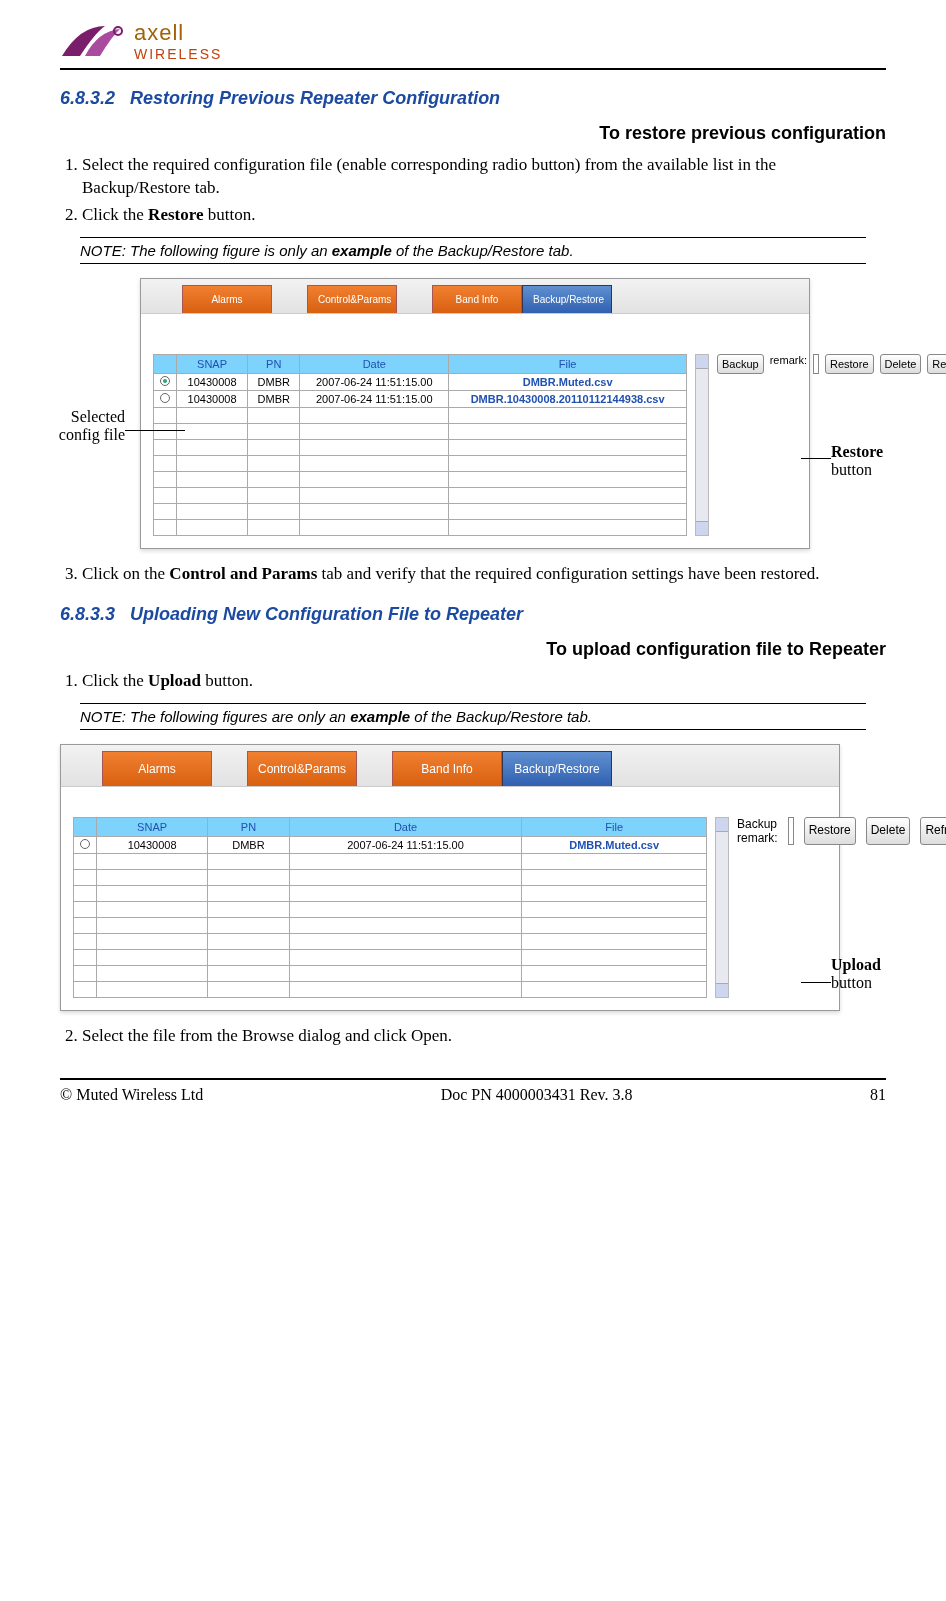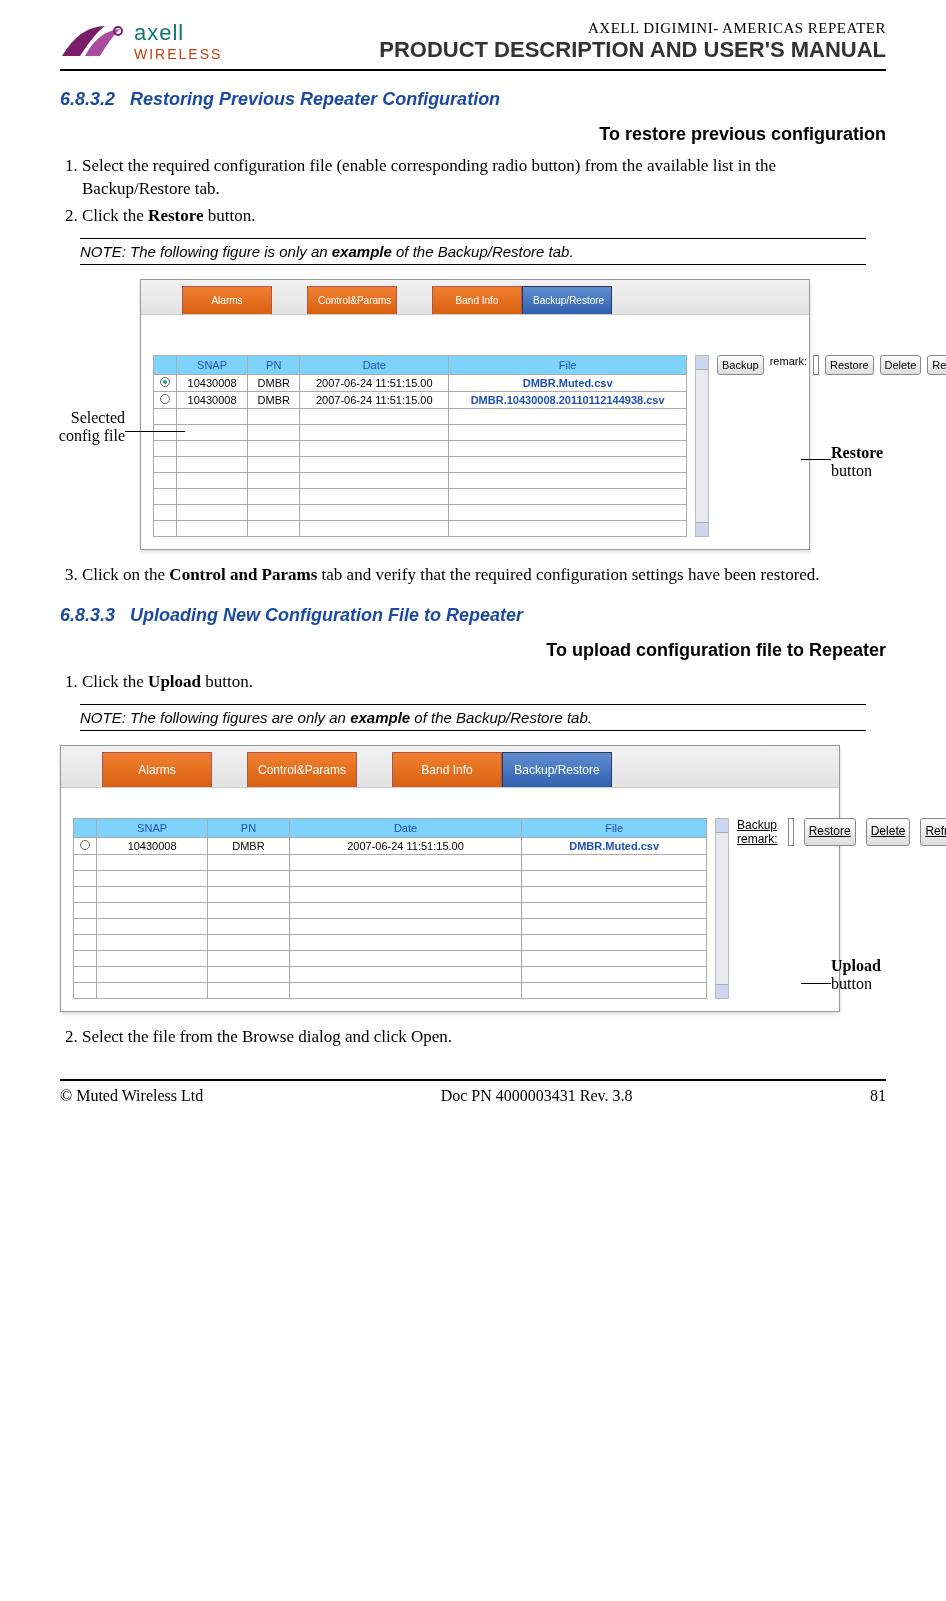--- a/index.html
+++ b/index.html
@@ -50,21 +50,21 @@
   .fig-body { padding: 40px 12px 12px 12px; display: flex; gap: 8px; align-items: flex-start; }
   .fig2 .fig-body { padding-top: 30px; }
   table.grid { border-collapse: collapse; font-family: Arial, sans-serif; font-size: 11px; flex: 1; }
   table.grid th { background: #7dd3fc; color: #2050b0; border: 1px solid #aaa; padding: 3px 6px; font-weight: normal; font-size: 11px; }
   table.grid td { border: 1px solid #aaa; padding: 2px 6px; height: 16px; text-align: center; }
   table.grid td.file { color: #2050b0; font-weight: bold; }
   table.grid td.radio-cell { width: 18px; }
   .radio { display:inline-block; width:10px; height:10px; border:1px solid #666; border-radius:50%; background:#fff; position:relative; }
   .radio.checked::after { content:""; position:absolute; left:2px; top:2px; width:4px; height:4px; border-radius:50%; background:#2a6; }
   .side-panel { display:flex; gap:6px; font-family: Arial, sans-serif; font-size: 11px; width: 80px; }
-  .fig2 .side-panel { width: 90px; font-size: 12px; gap: 10px; text-decoration: underline; }
+  .fig2 .side-panel { width: 90px; font-size: 12px; gap: 10px; }
   .side-panel .lbl { line-height: 1.2; }
   .side-panel input[type=text] { width: 100%; font-size: 11px; padding: 1px 2px; border:1px solid #888; }
   .sp-btn { background: linear-gradient(#fff,#ddd); border:1px solid #888; border-radius:3px; padding: 3px 4px; font-size: 11px; text-align:center; font-family: Arial, sans-serif; }
   .fig2 .sp-btn { font-size: 12px; padding: 5px 4px; }
   .scrollbar { width: 14px; background: #e8e8f0; border:1px solid #bbb; align-self: stretch; position:relative; }
   .scrollbar .thumb-top { position:absolute; top:0; left:0; right:0; height:14px; background:#cdd6ee; border-bottom:1px solid #aaa; }
   .scrollbar .thumb-bot { position:absolute; bottom:0; left:0; right:0; height:14px; background:#cdd6ee; border-top:1px solid #aaa; }
   .callout { position:absolute; font-family:"Times New Roman", serif; font-size:16px; line-height:1.15; }
   .callout.left { text-align:right; }
   .callout-line { position:absolute; background:#000; height:1px; }
@@ -77,27 +77,23 @@
 <div class="doc-header">
   <div class="logo">
     <div class="logo-swoosh">
       <svg viewBox="0 0 70 40">
         <path d="M2 35 Q 20 5 45 5 Q 35 12 20 35 Z" fill="#7a1e6b"></path>
         <path d="M25 35 Q 38 10 60 8 Q 52 15 40 35 Z" fill="#a94ca0"></path>
         <circle cx="58" cy="10" r="4" fill="none" stroke="#7a1e6b" stroke-width="2"></circle>
       </svg>
     </div>
     <div>
-      <div style="font-family:Arial;font-size:22px;color:#0f766e;letter-spacing:1px;">axell</div>
+      <div style="font-family:Arial;font-size:22px;color:#a16207;letter-spacing:1px;">axell</div>
       <div class="logo-text">WIRELESS</div>
     </div>
-  </div>
-  <div class="header-right">
-    <div class="header-small">AXELL DIGIMINI- AMERICAS REPEATER</div>
-    <div class="header-big">PRODUCT DESCRIPTION AND USER'S MANUAL</div>
   </div>
 </div>
 
 <p class="section-title">
   <span class="section-num">6.8.3.2</span>
   &nbsp;&nbsp;<span>Restoring Previous Repeater Configuration</span>
 </p>
 <p class="sub-title">To restore previous configuration</p>
 <ol class="steps">
   <li>Select the required configuration file (enable corresponding radio button) from the available list in the Backup/Restore tab.</li>

